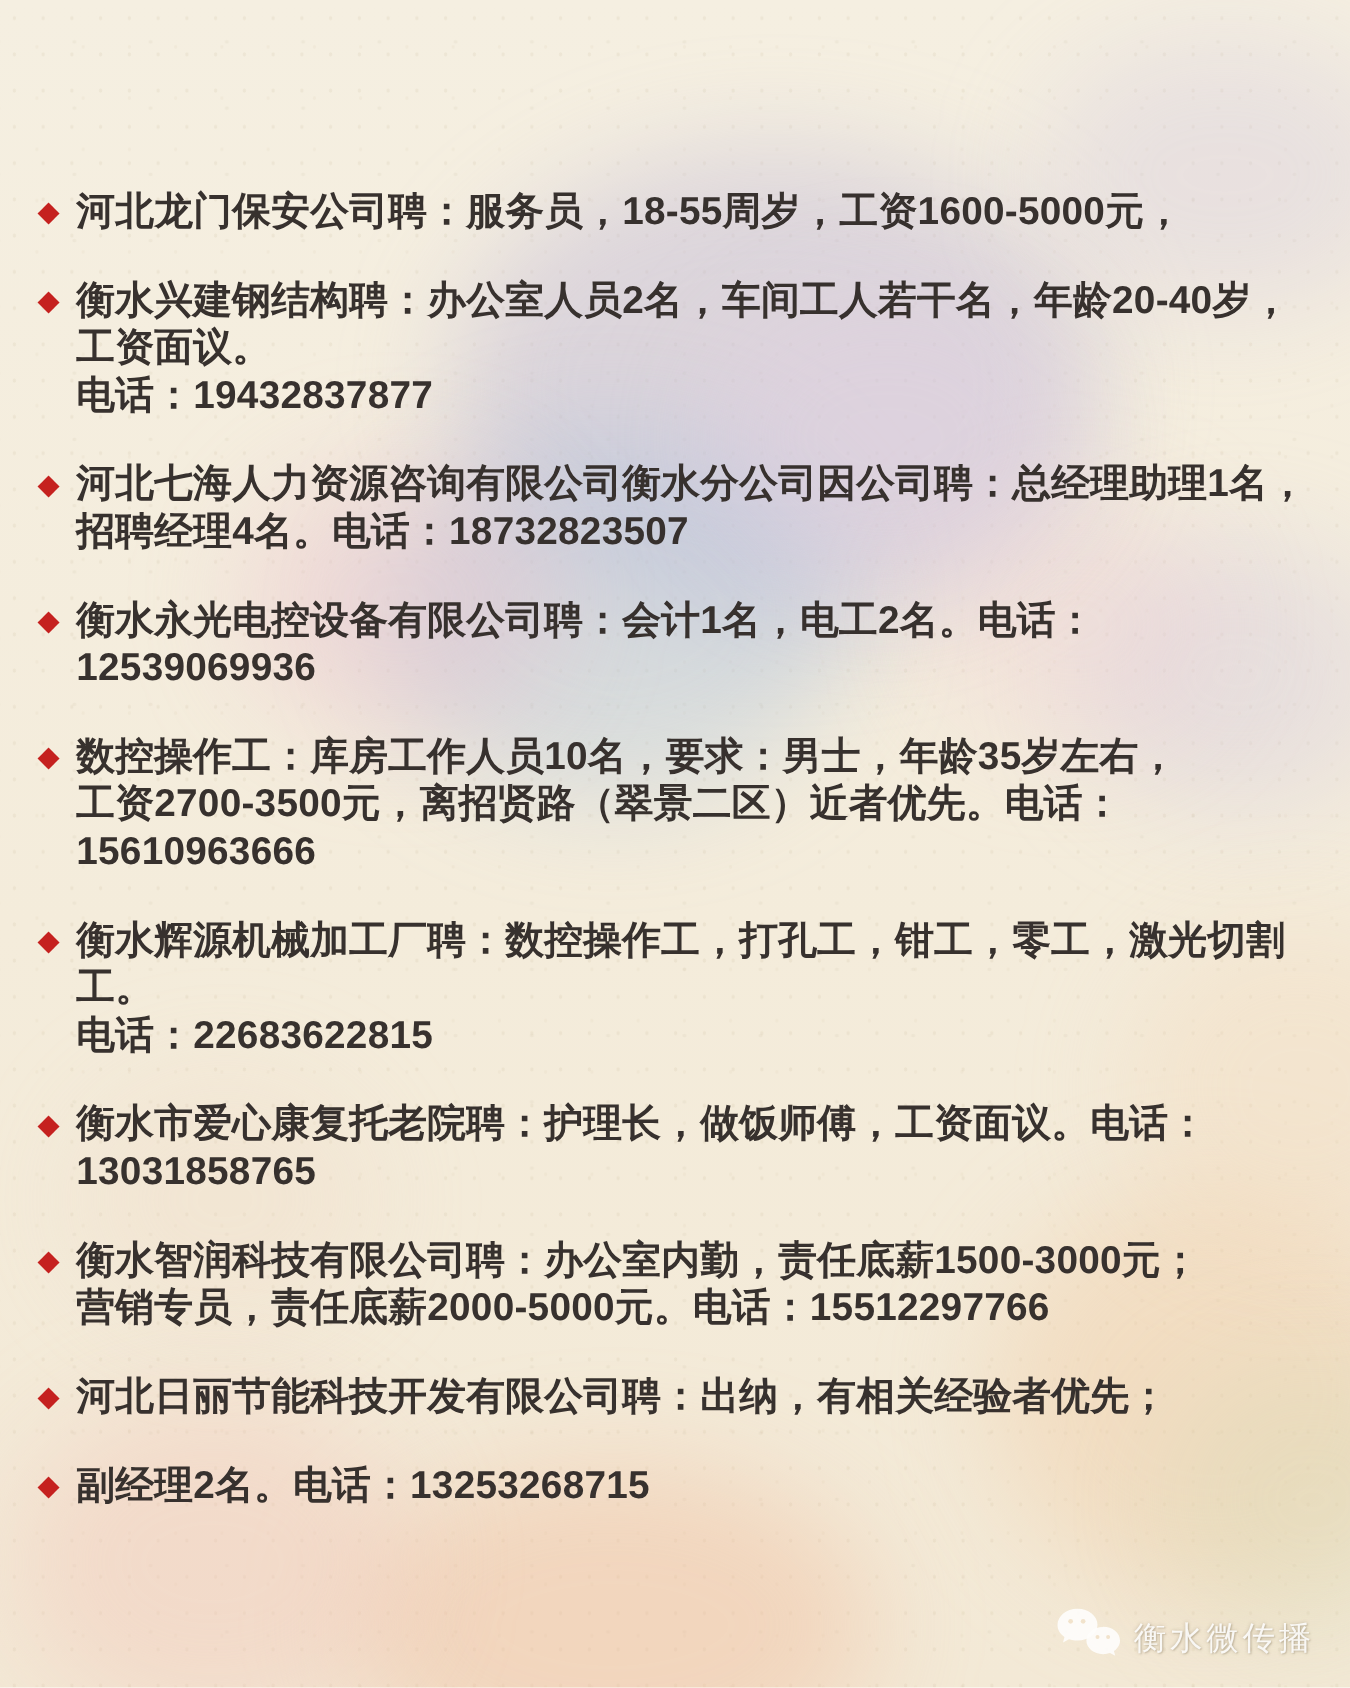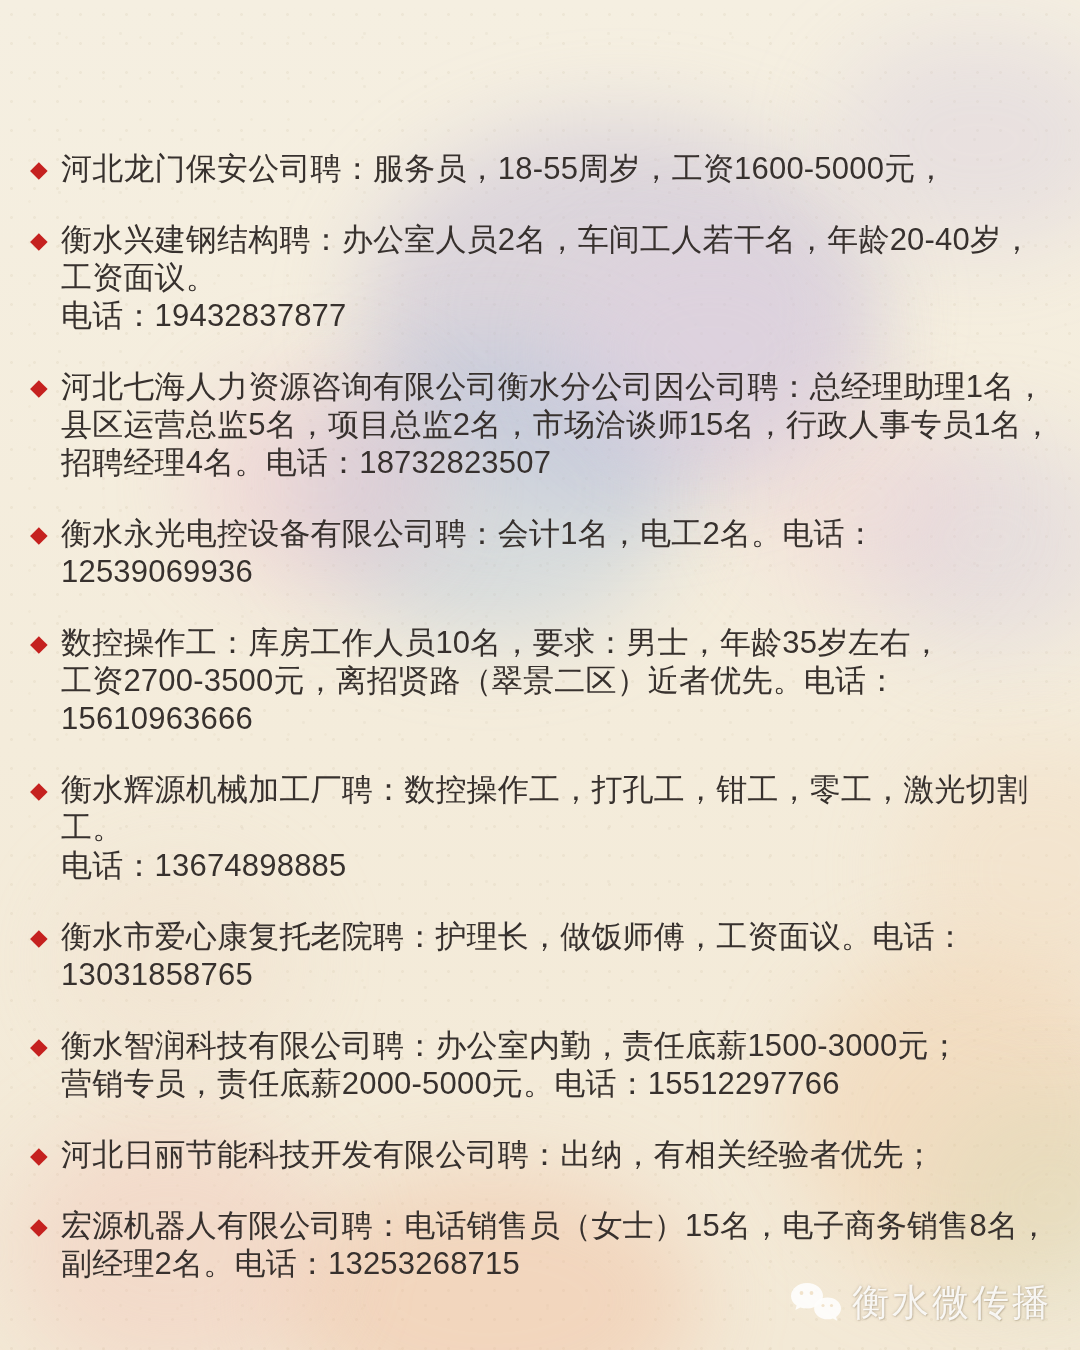--- a/index.html
+++ b/index.html
@@ -45,30 +45,30 @@
     color:#37312e;
     font-size:31px;
     line-height:38px;
     letter-spacing:0.2px;
   }
   .bullet{
     position:absolute;left:0;top:5px;
     font-size:23px;line-height:28px;
     color:#c5211f;
   }
-  .line{display:block;}
+  .line{display:block;font-weight:bold;}
   .line:empty{display:none;}
 
   
   .watermark{
     position:absolute;right:28px;bottom:22px;z-index:3;
-    display:flex;align-items:center;gap:10px;
+    display:flex;align-items:flex-end;gap:10px;
     color:rgba(255,255,255,0.88);
     text-shadow:0 0 3px rgba(140,125,100,0.45), 1px 1px 1px rgba(150,135,110,0.3);
-    font-size:37px;letter-spacing:3px;
+    font-size:26px;letter-spacing:3px;
   }
   .wechat-icon{width:52px;height:42px;position:relative;flex:0 0 auto;opacity:0.92;}
 </style>
 </head>
 <body>
 
 <div class="paper-texture"></div>
 
 <div class="blob b1"></div>
 <div class="blob b2"></div>
@@ -95,41 +95,40 @@
   <div class="listing">
     <span class="bullet">◆</span>
     <span class="line">衡水兴建钢结构聘：办公室人员2名，车间工人若干名，年龄20-40岁，工资面议。</span>
     <span class="line">电话：19432837877</span>
 
   </div>
 
   <div class="listing">
     <span class="bullet">◆</span>
     <span class="line">河北七海人力资源咨询有限公司衡水分公司因公司聘：总经理助理1名，</span>
-    <span class="line">县区运营总监5名，项目总监2名，市场洽谈师15名，行政人事专员1名，</span>
     <span class="line">招聘经理4名。电话：18732823507</span>
   </div>
 
   <div class="listing">
     <span class="bullet">◆</span>
     <span class="line">衡水永光电控设备有限公司聘：会计1名，电工2名。电话：12539069936</span>
 
   </div>
 
   <div class="listing">
     <span class="bullet">◆</span>
     <span class="line">数控操作工：库房工作人员10名，要求：男士，年龄35岁左右，</span>
     <span class="line">工资2700-3500元，离招贤路（翠景二区）近者优先。电话：15610963666</span>
 
   </div>
 
   <div class="listing">
     <span class="bullet">◆</span>
     <span class="line">衡水辉源机械加工厂聘：数控操作工，打孔工，钳工，零工，激光切割工。</span>
-    <span class="line">电话：13674898885</span>
+    <span class="line">电话：22683622815</span>
 
   </div>
 
   <div class="listing">
     <span class="bullet">◆</span>
     <span class="line">衡水市爱心康复托老院聘：护理长，做饭师傅，工资面议。电话：13031858765</span>
 
   </div>
 
   <div class="listing">
@@ -140,21 +139,20 @@
   </div>
 
   <div class="listing">
     <span class="bullet">◆</span>
     <span class="line">河北日丽节能科技开发有限公司聘：出纳，有相关经验者优先；</span>
 
   </div>
 
   <div class="listing">
     <span class="bullet">◆</span>
-    <span class="line">宏源机器人有限公司聘：电话销售员（女士）15名，电子商务销售8名，</span>
     <span class="line">副经理2名。电话：13253268715</span>
 
   </div>
 
 </div>
 
 <div class="watermark">
   <span class="wechat-icon">
     <svg width="52" height="42" viewBox="0 0 52 42">
       <g fill="rgba(255,255,255,0.92)">

